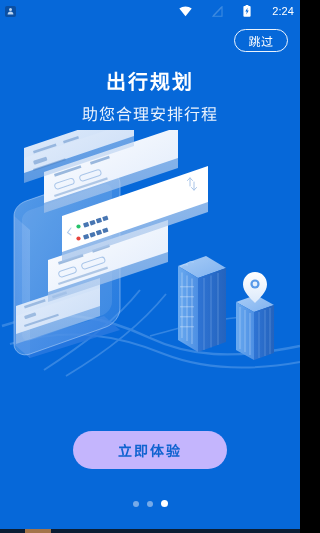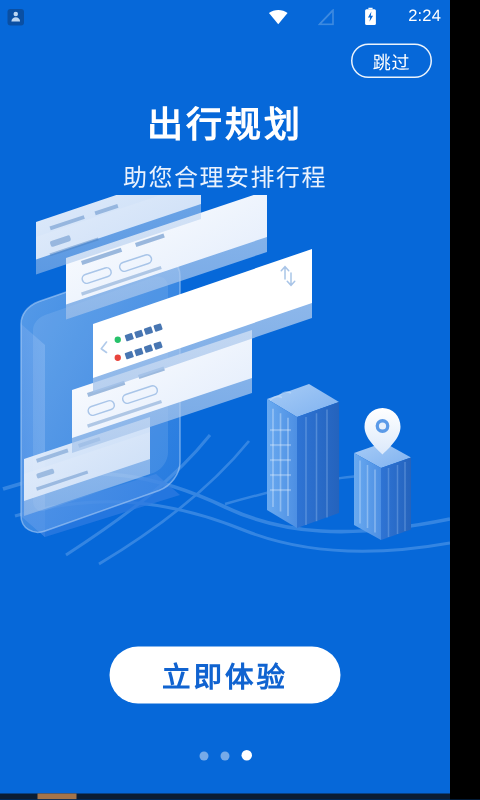--- a/index.html
+++ b/index.html
@@ -85,21 +85,21 @@
   
   .headings {
     position: absolute;
     top: 70px;
     left: 0; right: 0;
     text-align: center;
     z-index: 20;
   }
   .title {
     color: #ffffff;
-    font-size: 24px;
+    font-size: 20px;
     font-weight: bold;
     letter-spacing: 2px;
     line-height: 1.2;
     margin: 0;
   }
   .subtitle {
     color: #eaf2fd;
     font-size: 16px;
     letter-spacing: 1px;
     margin: 11px 0 0 0;
@@ -118,24 +118,24 @@
   .illustration svg { display: block; }
 
   
   .cta-btn {
     position: absolute;
     left: 73px;
     top: 431px;
     width: 154px;
     height: 38px;
     border-radius: 19px;
-    background: #ffffff;
+    background: #c4b5fd;
     border: none;
     color: #1063d0;
-    font-size: 19px;
+    font-size: 14px;
     font-weight: bold;
     letter-spacing: 2px;
     display: flex;
     align-items: center;
     justify-content: center;
     cursor: pointer;
     z-index: 20;
     font-family: "Liberation Sans", "DejaVu Sans", sans-serif;
   }
 

